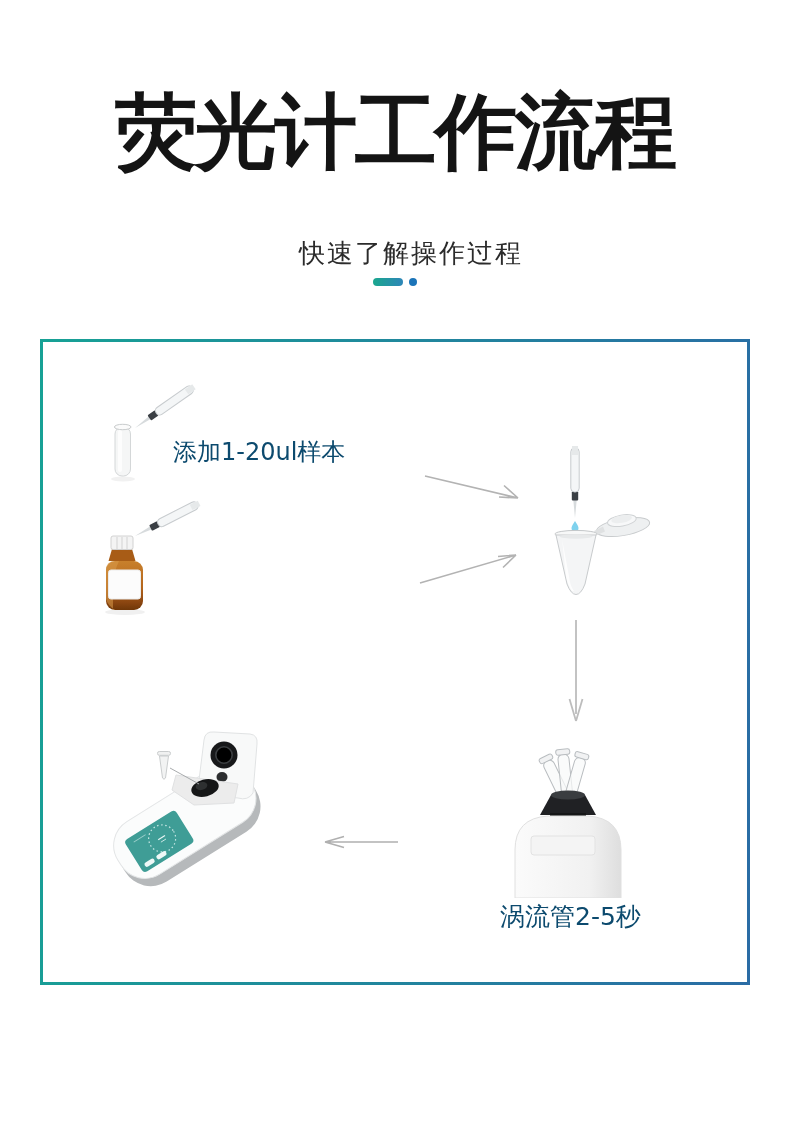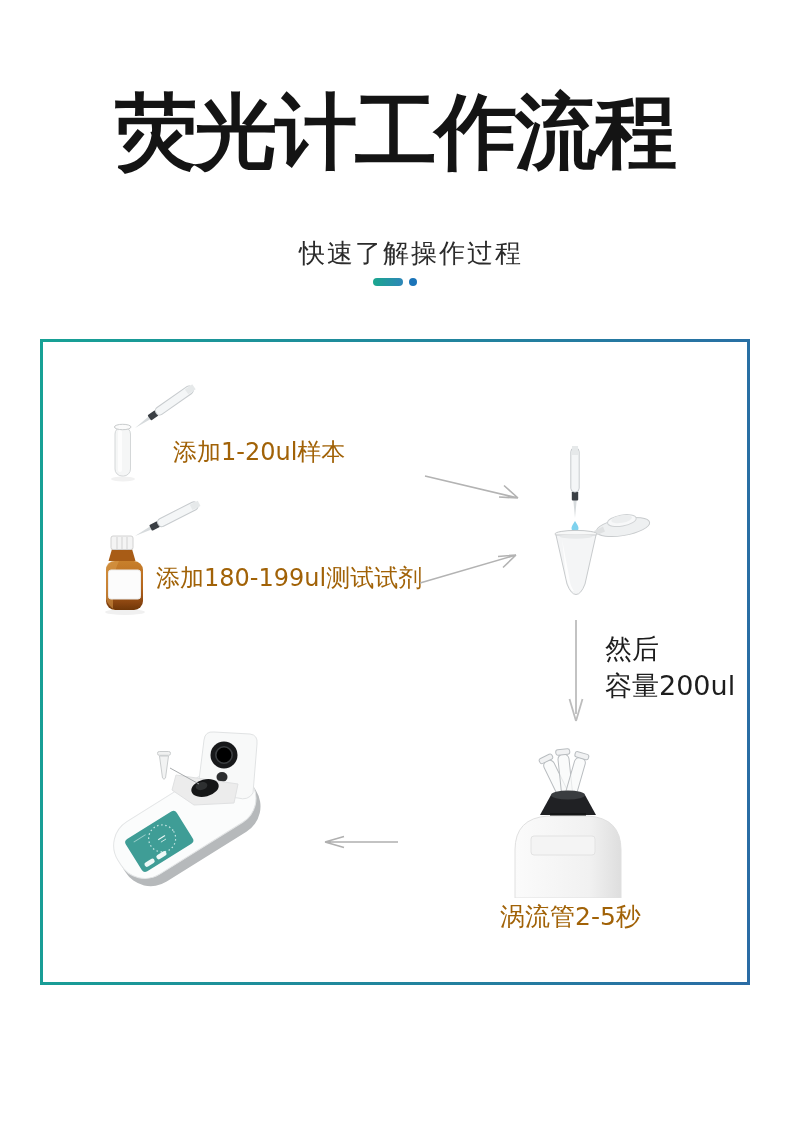--- a/index.html
+++ b/index.html
@@ -23,21 +23,21 @@
     display:flex;align-items:center;justify-content:center;gap:6px;
   }
   .divider .pill{width:30px;height:8px;border-radius:4px;background:linear-gradient(90deg,#1aa78e,#2e86b8);}
   .divider .dot{width:8px;height:8px;border-radius:50%;background:#1b74b8;}
   
   .flow-box{
     position:absolute;left:40px;top:339px;width:710px;height:646px;box-sizing:border-box;
     border:3px solid;border-image:linear-gradient(95deg,#17a195,#2a6ca5) 1;background:#ffffff;
   }
   .abs{position:absolute;}
-  .flow-label{position:absolute;font-size:24px;line-height:30px;color:#a16207;white-space:nowrap;}
+  .flow-label{position:absolute;font-size:24px;line-height:30px;color:#0c4a6e;white-space:nowrap;}
   .flow-note{position:absolute;font-size:27px;line-height:37px;color:#1d1d1d;white-space:nowrap;}
   .lbl-sample{left:130px;top:95px;}
   .lbl-reagent{left:113px;top:221px;}
   .note-mix{left:562px;top:288px;}
   .lbl-vortex{left:457px;top:560px;font-size:25px;}
   .lbl-incubate{left:42px;top:562px;font-size:25px;}
   svg{display:block;}
 </style>
 </head>
 <body>
@@ -95,21 +95,20 @@
       <path d="M19,58 L39,58 L42.5,70 L15.5,70 Z" fill="#a85c16"></path>
       <rect x="13" y="70" width="37" height="49" rx="9" fill="url(#amber)"></rect>
       <path d="M13,79 Q13,70 22,70 L26,70 Q20,82 20,100 L20,119 L22,119 Q15,115 13,108 Z" fill="#d89a4a" opacity="0.55"></path>
       <rect x="15.5" y="79" width="32" height="29" rx="2.5" fill="#fcfcfc" stroke="#ececec" stroke-width="1"></rect>
       <rect x="18" y="45" width="22" height="13.5" rx="2" fill="#f4f4f4" stroke="#d2d2d2" stroke-width="1"></rect>
       <line x1="24" y1="46" x2="24" y2="58" stroke="#dcdcdc" stroke-width="1.4"></line>
       <line x1="29" y1="46" x2="29" y2="58" stroke="#dcdcdc" stroke-width="1.4"></line>
       <line x1="34" y1="46" x2="34" y2="58" stroke="#dcdcdc" stroke-width="1.4"></line>
       <use href="#pipette" transform="translate(42,45) rotate(-27)"></use>
     </svg>
-    <div class="flow-label lbl-reagent">添加180-199ul测试试剂</div>
 
     <svg class="abs" style="left:380px;top:126px" width="100" height="40" viewBox="0 0 100 40">
       <path d="M2,8 L95,30 M95,30 L76,29 M95,30 L81,17.5" fill="none" stroke="#b3b3b3" stroke-width="1.6"></path>
     </svg>
     <svg class="abs" style="left:375px;top:201px" width="105" height="45" viewBox="0 0 105 45">
       <path d="M2,40 L98,12 M98,12 L80,13.5 M98,12 L85,24.5" fill="none" stroke="#b3b3b3" stroke-width="1.6"></path>
     </svg>
 
     <svg class="abs" style="left:485px;top:99px" width="140" height="160" viewBox="0 0 140 160">
       <use href="#pipette" transform="translate(47,77) rotate(-90)"></use>
@@ -122,24 +121,20 @@
       <path d="M66,90 L75,85.5 L77,90.5 L69,94 Z" fill="#dfe1e2"></path>
       <ellipse cx="48" cy="93" rx="21" ry="3.6" fill="#f7f8f8" stroke="#c4c7c9" stroke-width="1"></ellipse>
       <path d="M28,94 L68,94 L57,143 Q53,153.5 48,153.5 Q43,153.5 39,143 Z" fill="#f4f5f6" stroke="#c8cbcd" stroke-width="1"></path>
       <ellipse cx="48" cy="95.5" rx="16.5" ry="2.2" fill="#e7e9ea"></ellipse>
       <path d="M34,98 L41,135 Q42,145 46,150 L44,150 Q40,145 38,135 Z" fill="#ffffff" opacity="0.8"></path>
     </svg>
 
     <svg class="abs" style="left:520px;top:276px" width="26" height="105" viewBox="0 0 26 105">
       <path d="M13,2 L13,96 M13,103 L6.5,81 M13,103 L19.5,81" fill="none" stroke="#bdbdbd" stroke-width="1.8"></path>
     </svg>
-    <div class="flow-note note-mix">
-      <div>然后</div>
-      <div>容量200ul</div>
-    </div>
 
     <svg class="abs" style="left:455px;top:396px" width="135" height="160" viewBox="0 0 135 160">
       <use href="#vtube" transform="translate(70,66) rotate(-26)"></use>
       <use href="#vtube" transform="translate(70,64) rotate(-6)"></use>
       <use href="#vtube" transform="translate(70,66) rotate(16)"></use>
       <path d="M42,77 L53,57 L87,57 L98,77 Z" fill="#202124"></path>
       <ellipse cx="70" cy="57" rx="17" ry="4.6" fill="#3a3d40"></ellipse>
       <rect x="52" y="75" width="36" height="8" fill="#151617"></rect>
       <path d="M17,160 L17,112 Q17,80 50,78 L90,78 Q123,80 123,112 L123,160 Z" fill="url(#vbody)" stroke="#e0e0e0" stroke-width="1"></path>
       <rect x="33" y="98" width="64" height="19" rx="3" fill="#f4f4f4" stroke="#e2e2e2" stroke-width="1"></rect>

